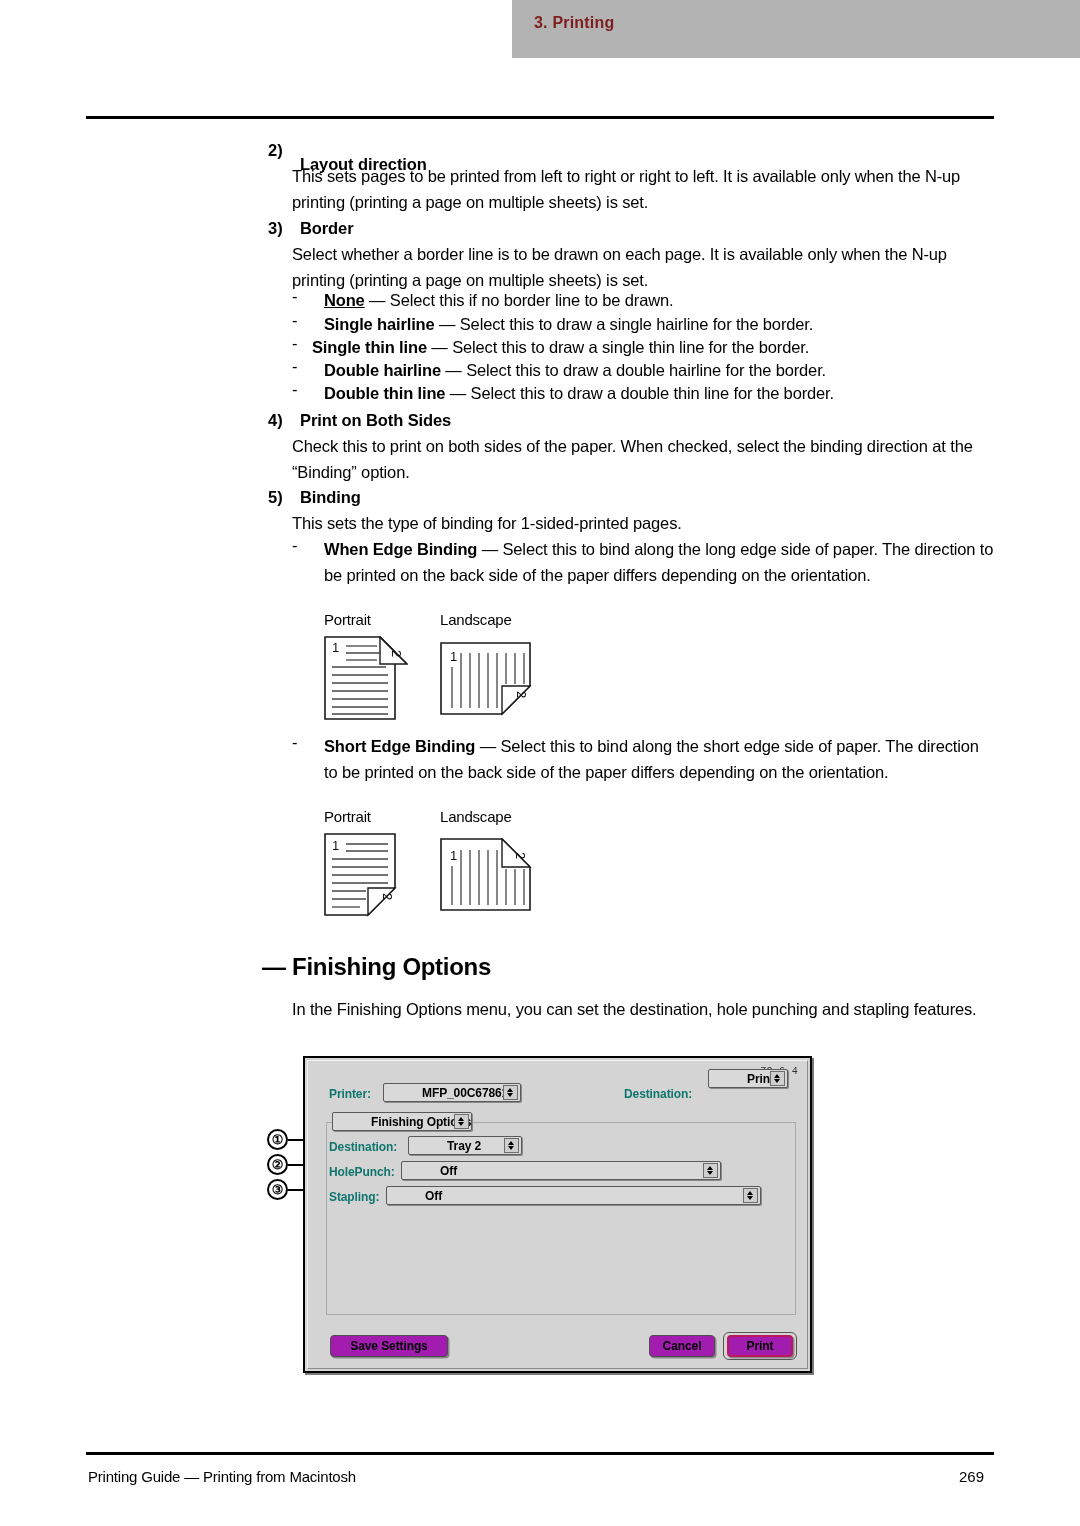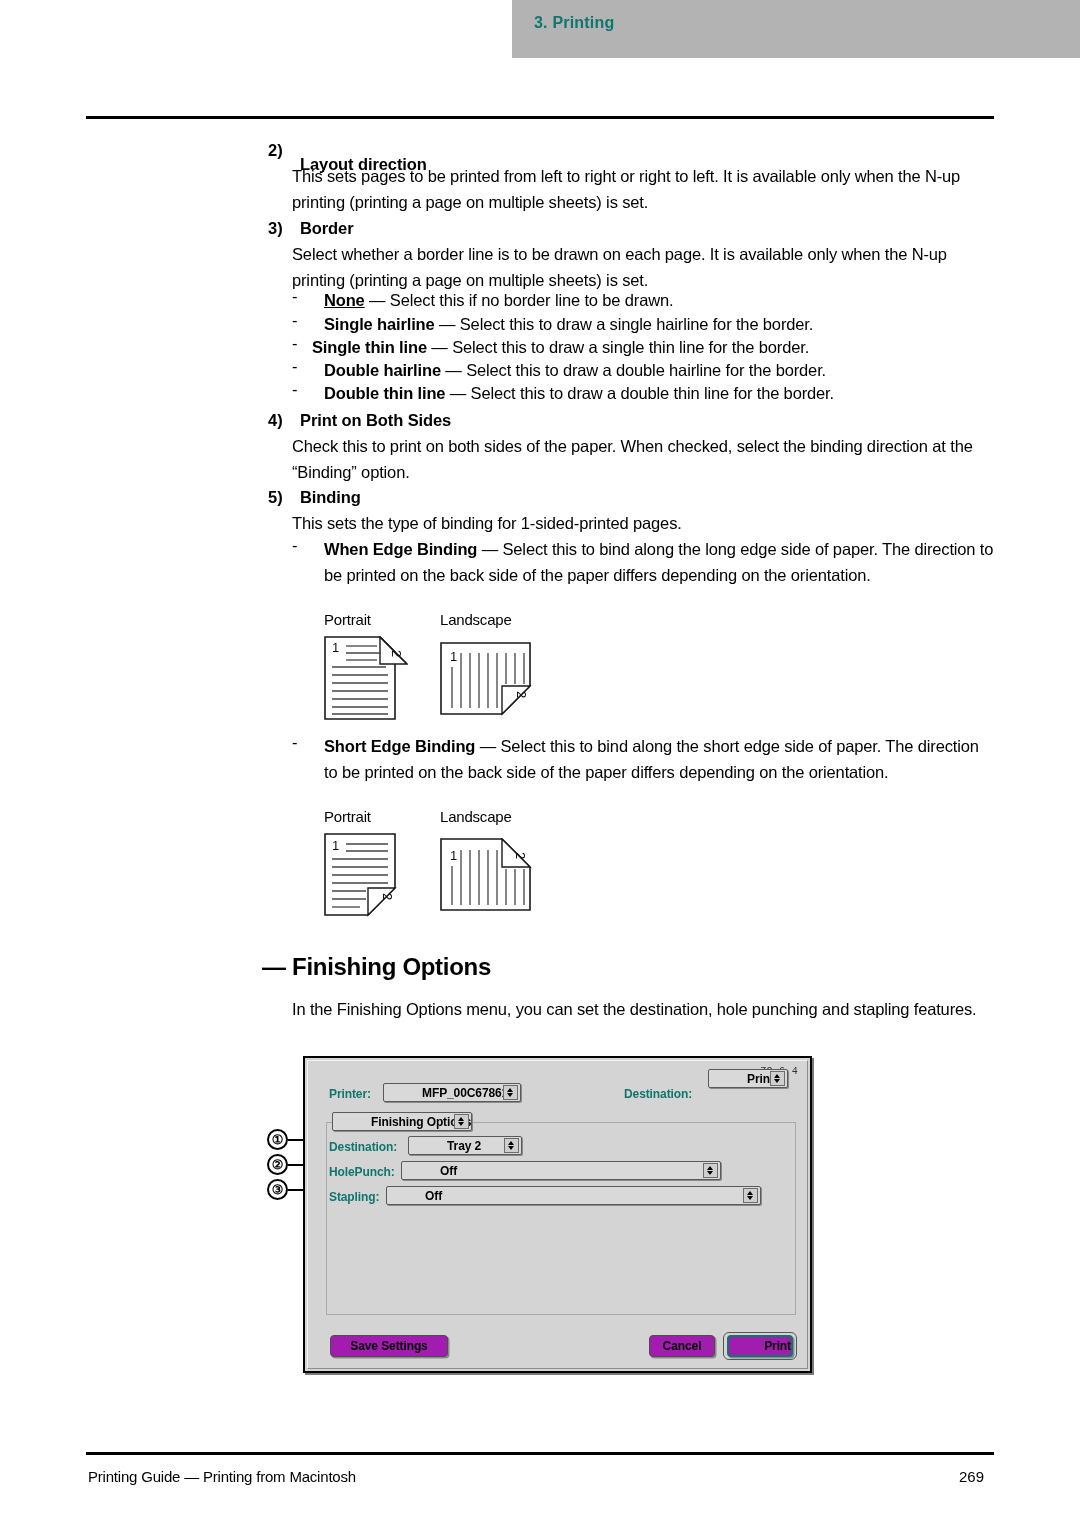--- a/index.html
+++ b/index.html
@@ -24,21 +24,21 @@
     width: 568px;
     height: 58px;
     background: #b3b3b3;
   }
   .header-title {
     position: absolute;
     left: 534px;
     top: 14px;
     font-size: 16px;
     font-weight: bold;
-    color: #0f766e;
+    color: #7f1d1d;
     letter-spacing: 0.2px;
   }
   .top-rule {
     position: absolute;
     left: 86px;
     top: 116px;
     width: 908px;
     height: 3px;
     background: #000000;
   }
@@ -198,22 +198,21 @@
     border-radius: 4px;
     box-sizing: border-box;
     box-shadow: 1.5px 1.5px 0 #8a8a8a;
     font-size: 12px;
     font-weight: bold;
     text-align: center;
     line-height: 20px;
     letter-spacing: -0.1px;
   }
   .dlg-btn.default {
-    border: 2px solid #0f766e;
-    text-align: right;
+    border: 2px solid #be185d;
   }
   .btn-ring {
     position: absolute;
     border: 1px solid #555;
     border-radius: 6px;
     box-sizing: border-box;
   }
 
   
   .callout {

